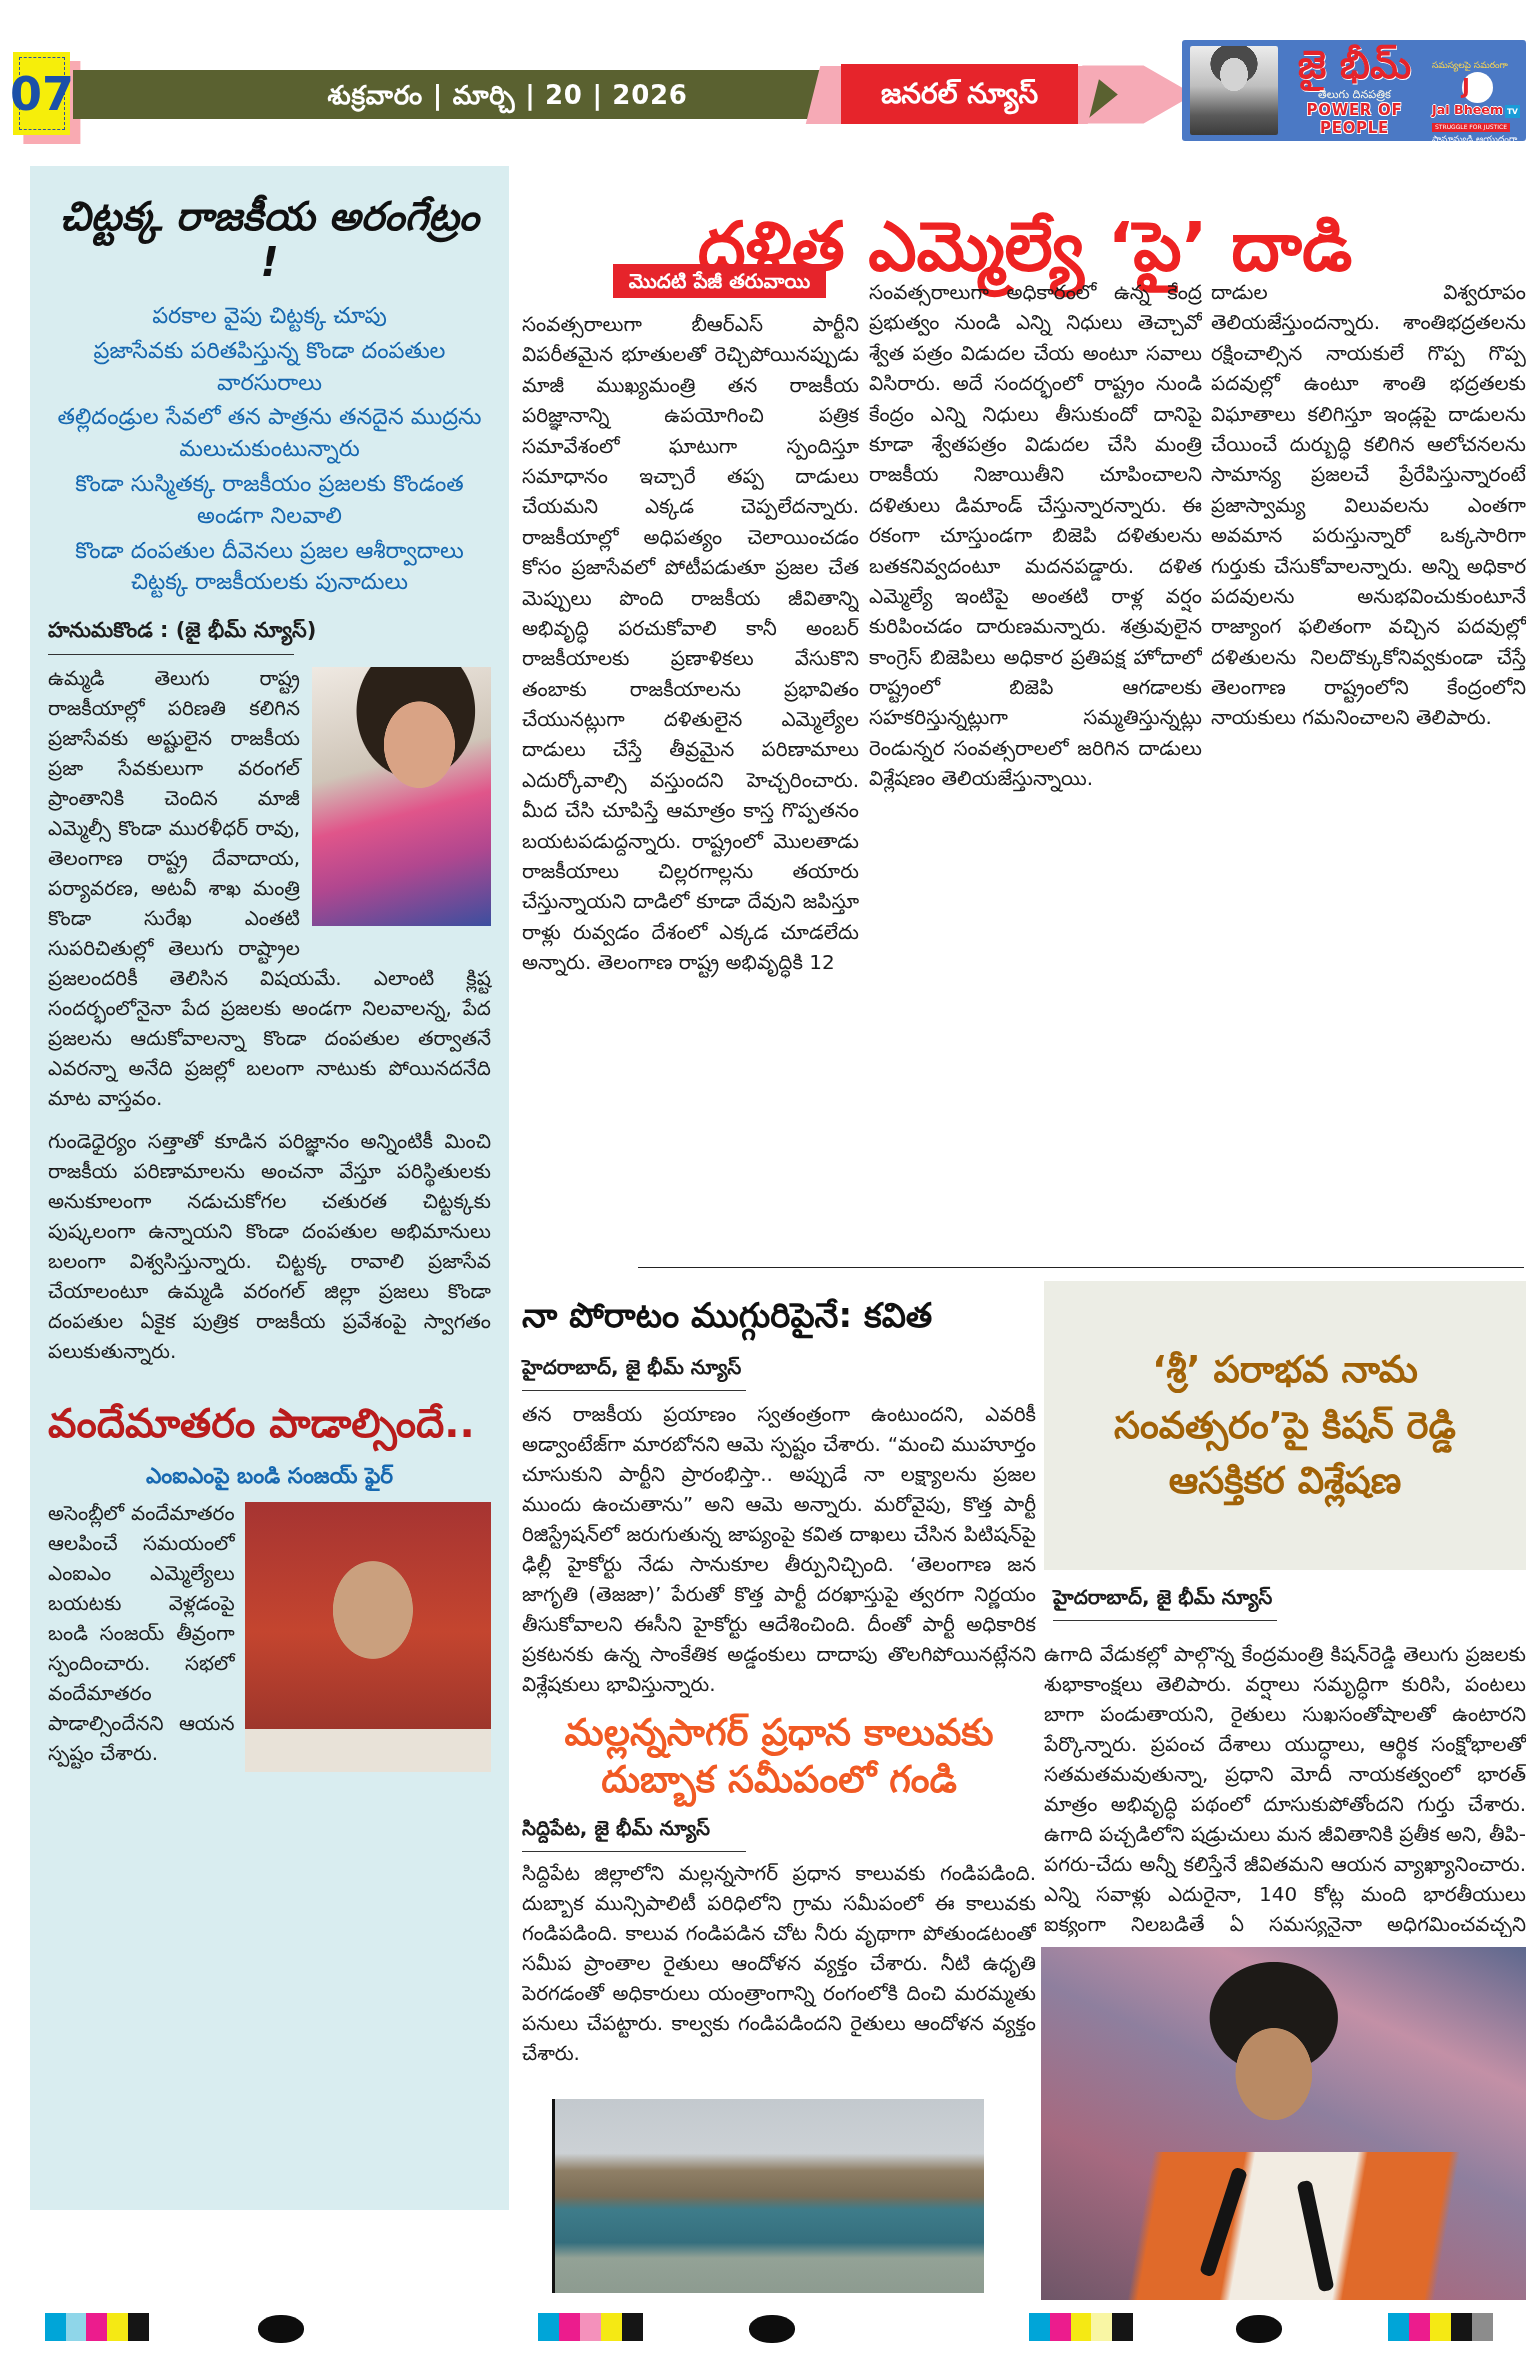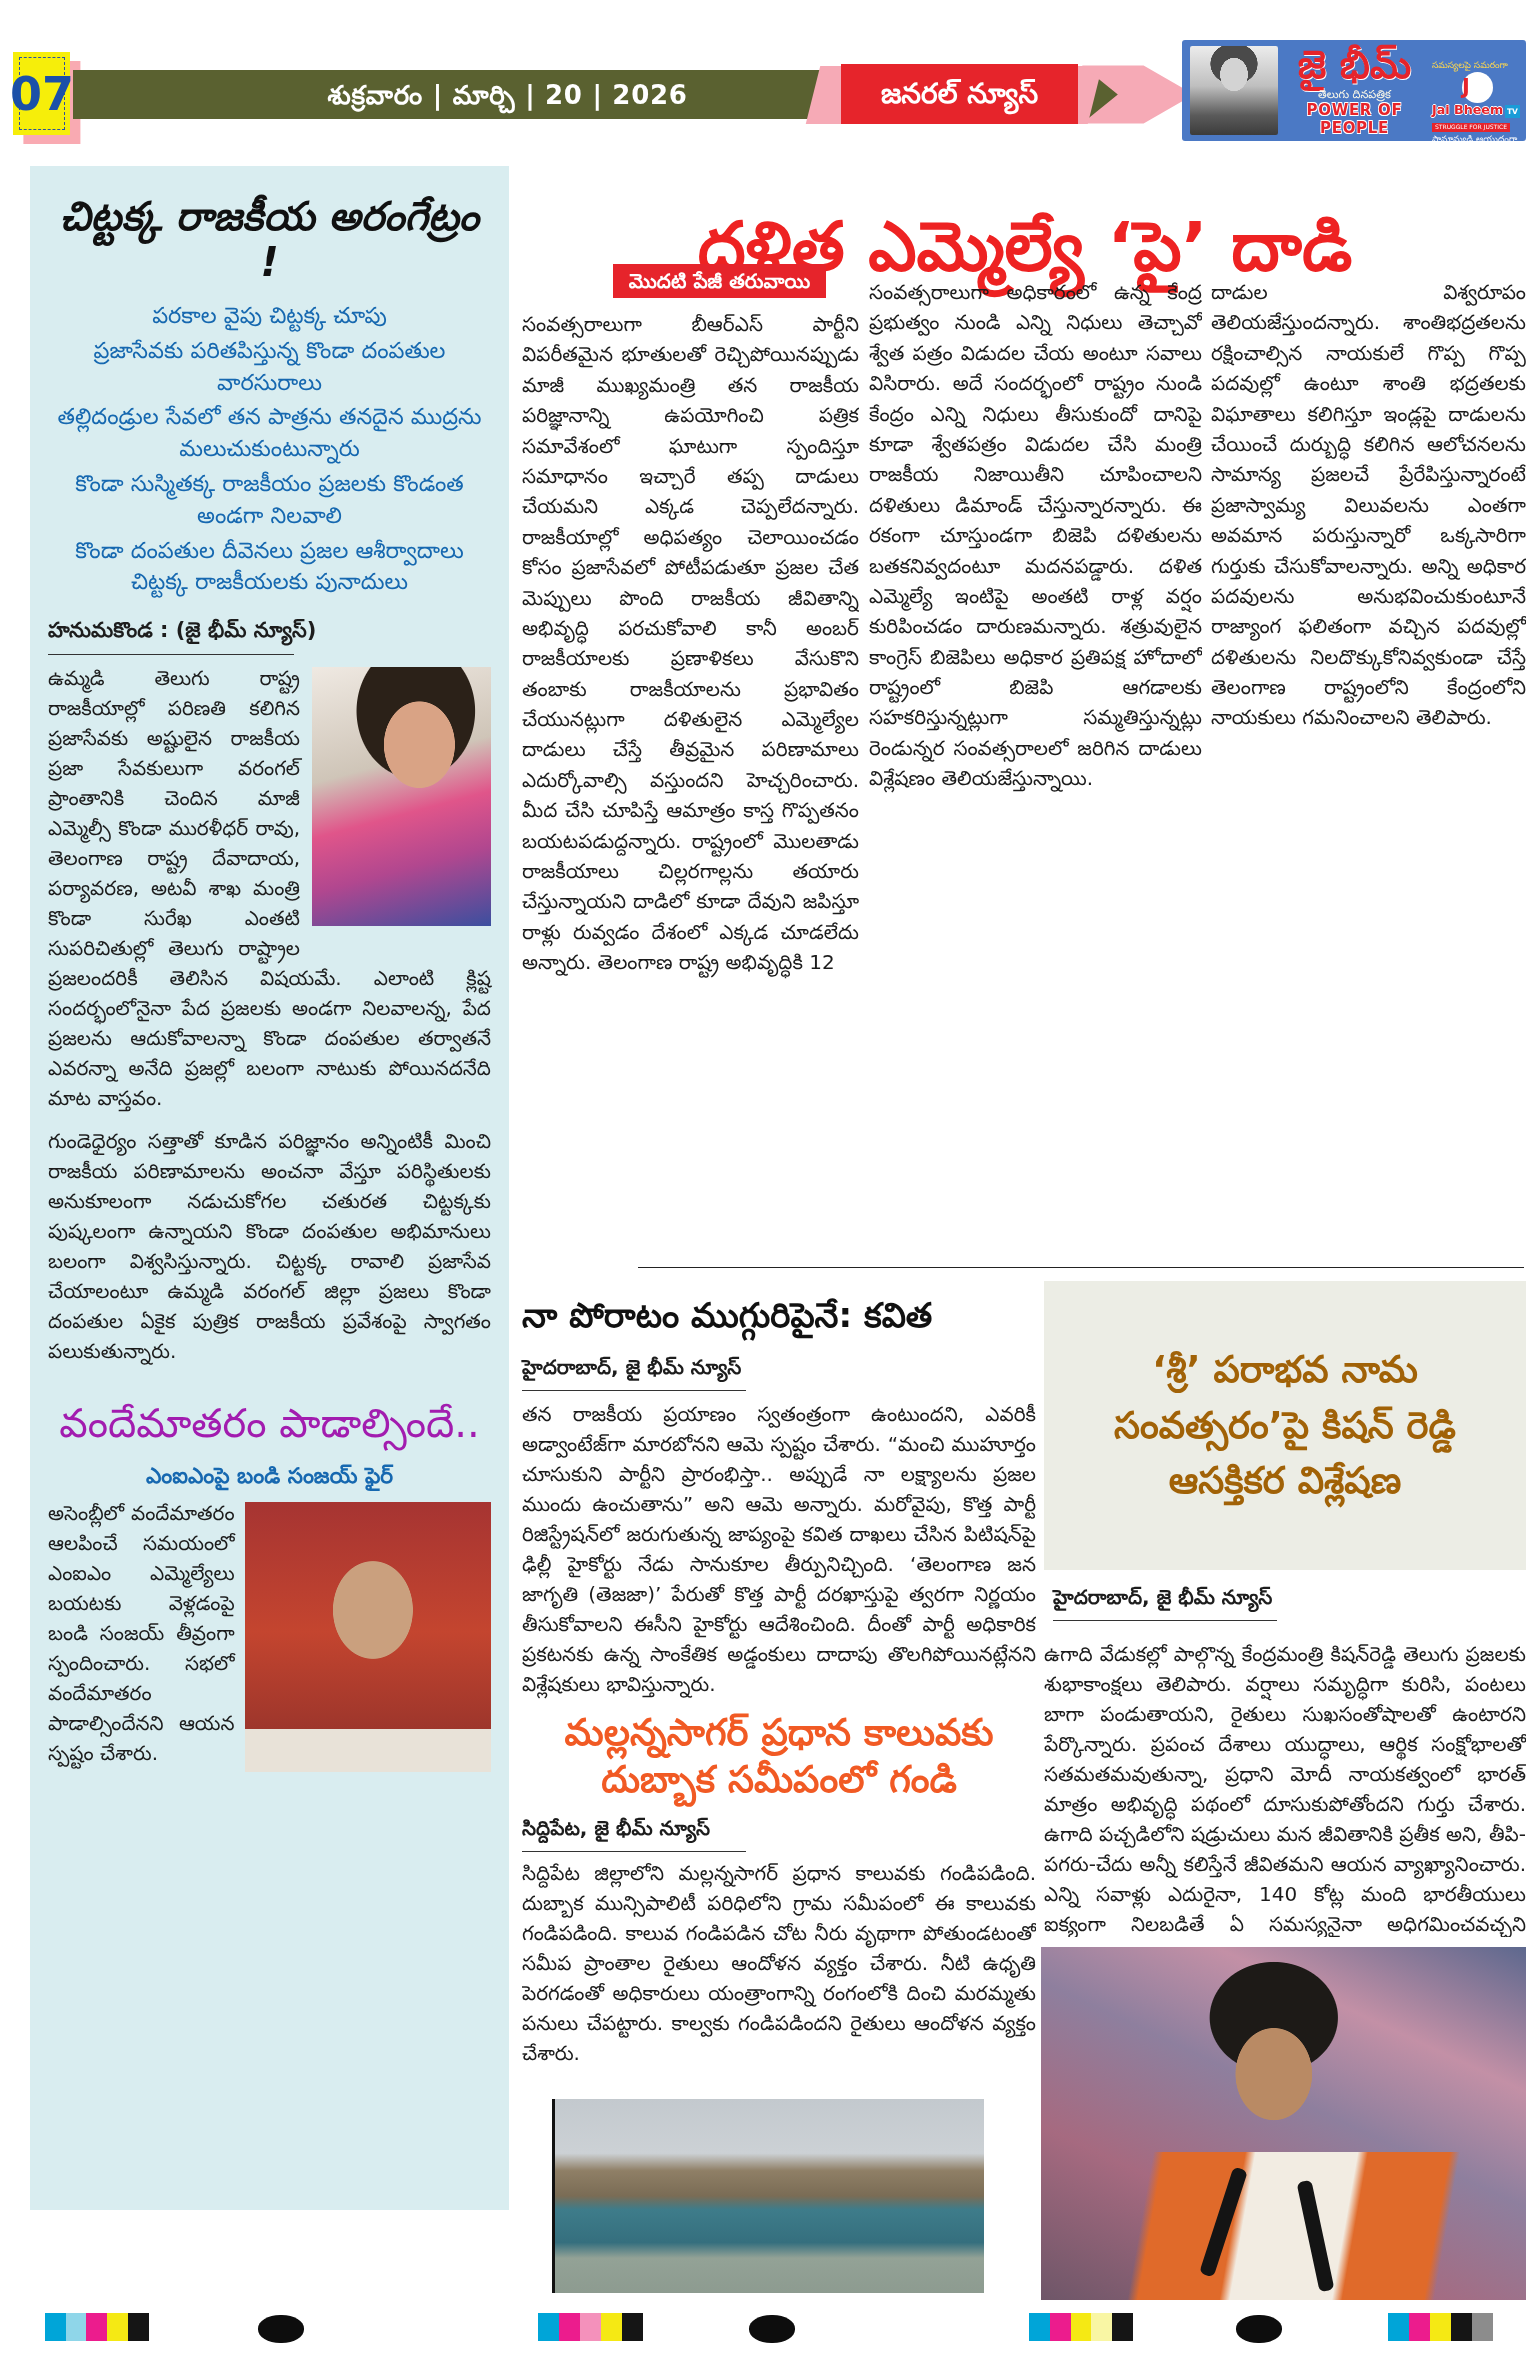--- a/index.html
+++ b/index.html
@@ -50,21 +50,21 @@
   .lt-subheads div{color:#1668b0;font-size:22.4px;text-align:center;line-height:1.42;margin:3px 0;font-weight:500;}
   .byline{font-size:21px;font-weight:700;color:#1d1d1d;margin:19.4px 0 7.5px;}
   .byline::after{content:"";display:block;width:246px;border-bottom:1.9px solid #333333;margin-top:7.5px;}
   .body-text p{font-size:20px;line-height:1.5;text-align:justify;margin:0 0 13.4px;color:#1c1c1c;}
   .photo{background-color:#888;}
   .photo.woman{float:right;width:179px;height:259px;margin:4.5px 0 9px 12px;
        background:
          radial-gradient(64px 78px at 60% 30%, #d9a385 0 55%, transparent 56%),
          radial-gradient(98px 112px at 58% 17%, #2b2118 0 60%, transparent 61%),
          linear-gradient(165deg,#efe9e2 0%,#cfc5b8 38%,#e0558a 56%,#b1478f 74%,#3b4f9f 100%);}
-  .lb-head{font-size:40px;color:#a21caf;text-align:center;font-weight:400;margin:34px 0 7.5px;}
+  .lb-head{font-size:40px;color:#b91c1c;text-align:left;font-weight:700;margin:34px 0 7.5px;}
   .lb-sub{color:#1668b0;font-size:21.6px;text-align:center;font-weight:600;margin-bottom:4.5px;}
   .photo.sanjay{float:right;width:246px;height:270px;margin:4.5px 0 9px 10.4px;
        background:
          linear-gradient(0deg,#e8e2d8 0 16%, transparent 16%),
          radial-gradient(72px 88px at 52% 40%, #caa07e 0 55%, transparent 56%),
          linear-gradient(180deg,#a63432 0%,#c4452f 48%,#8c2f2a 100%);}
 
   
   .lead-head{position:absolute;left:522px;top:155px;width:1006px;height:108px;display:flex;
              align-items:center;justify-content:center;font-size:68px;color:#ee2222;font-weight:800;

